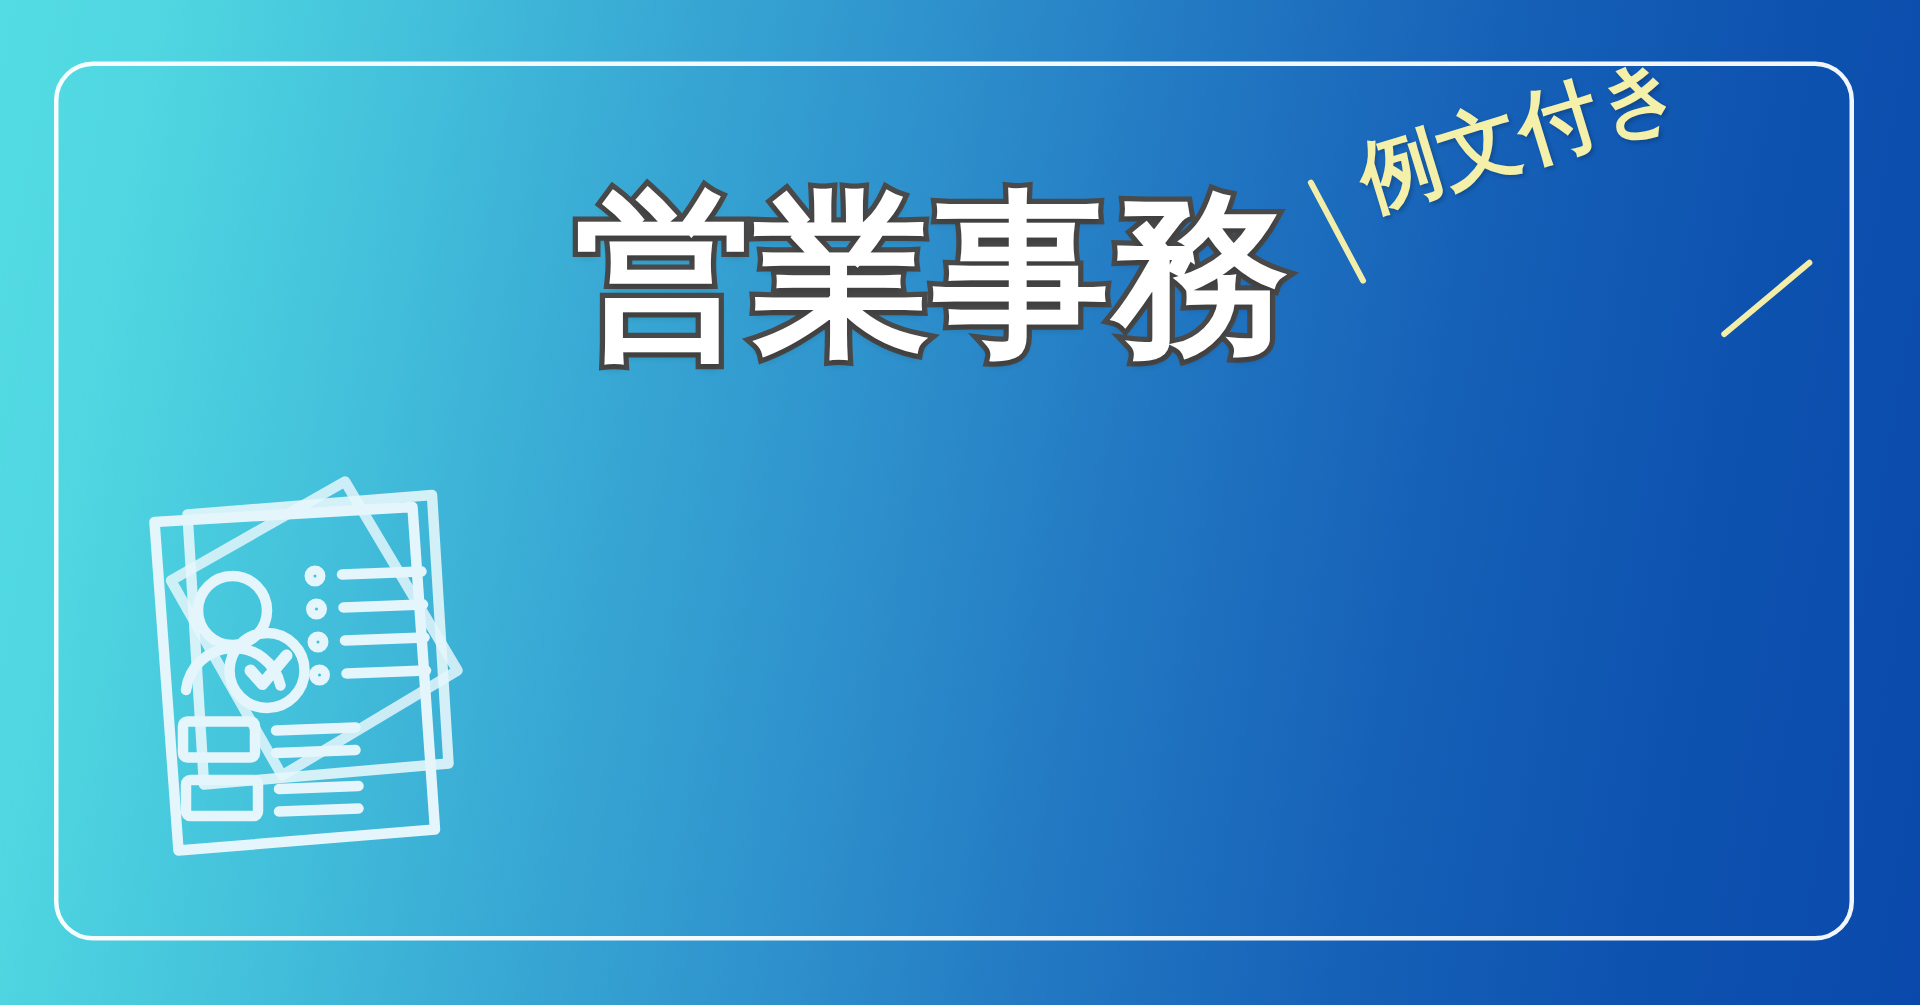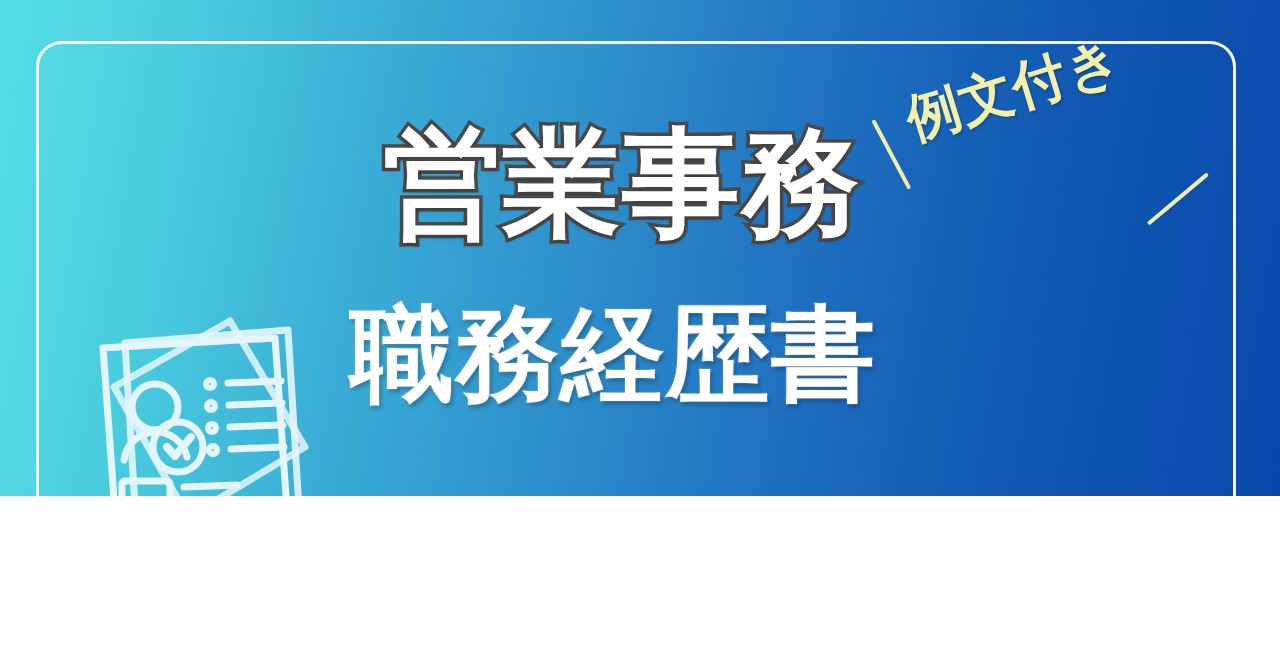--- a/index.html
+++ b/index.html
@@ -3,21 +3,21 @@
 <meta charset="utf-8">
 <style>
   html, body {
     margin: 0;
     padding: 0;
     background: #ffffff;
   }
   #canvas {
     position: relative;
     width: 1280px;
-    height: 496px;
+    height: 670px;
     overflow: hidden;
     font-family: "DejaVu Sans", "Liberation Sans", sans-serif;
     background: linear-gradient(100deg,
         #54dce4 0%,
         #4fd6e1 8%,
         #45c4dc 18%,
         #38a8d4 32%,
         #2f93cd 44%,
         #2278c2 58%,
         #1661b8 72%,
@@ -171,21 +171,20 @@
         <path d="M 122 207 L 175 205"></path>
         <rect x="62" y="225" width="48" height="24" rx="3"></rect>
         <path d="M 124 231 L 177 229"></path>
         <path d="M 124 246 L 177 244"></path>
       </g>
     </svg>
   </div>
 
   <div class="headline" id="line1">営業事務</div>
 
-  <div class="headline" id="line2">職務経歴書</div>
 
 
   <div class="slash" id="slash-left"></div>
   <div class="slash" id="slash-right"></div>
   <div id="badge">
     <div id="badge-text">例文付き</div>
   </div>
 
 </div>
 

